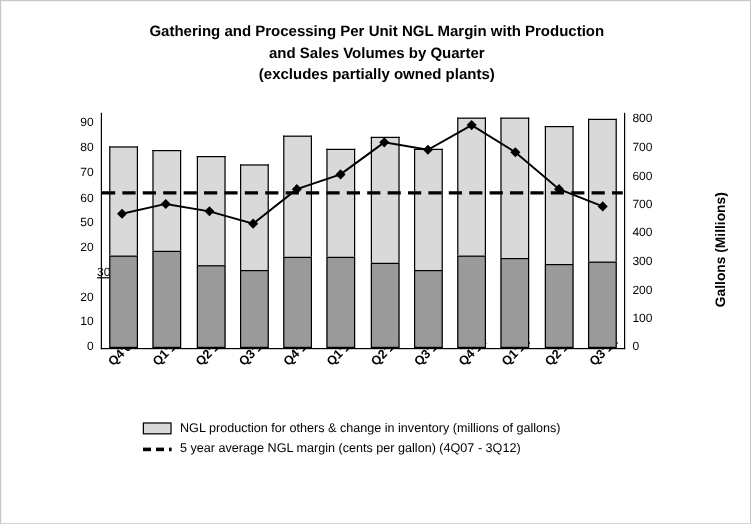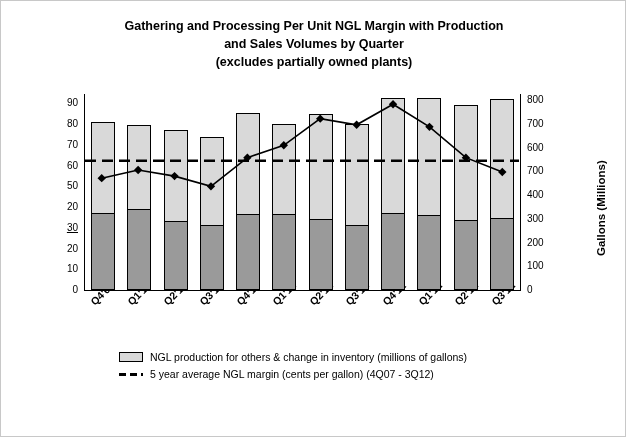--- a/index.html
+++ b/index.html
@@ -164,21 +164,21 @@
 
   <div id="ytitle-right">Gallons (Millions)</div>
 
   <div id="ylabels-left">
       <div class="ylab-left" style="left: 51px; top: 96.3684px;">90</div>
       <div class="ylab-left" style="left: 51px; top: 117.105px;">80</div>
       <div class="ylab-left" style="left: 51px; top: 137.842px;">70</div>
       <div class="ylab-left" style="left: 51px; top: 158.579px;">60</div>
       <div class="ylab-left" style="left: 51px; top: 179.316px;">50</div>
       <div class="ylab-left" style="left: 51px; top: 200.053px;">20</div>
-      <div class="ylab-left" style="left: 51px; top: 220.789px; text-decoration: underline;">30</div>
+      <div class="ylab-left" style="left: 65px; top: 220.789px; text-decoration: underline;">30</div>
       <div class="ylab-left" style="left: 51px; top: 241.526px;">20</div>
       <div class="ylab-left" style="left: 51px; top: 262.263px;">10</div>
       <div class="ylab-left" style="left: 51px; top: 283px;">0</div>
     </div>
   <div id="ylabels-right">
       <div class="ylab-right" style="left: 526px; top: 93.1205px;">800</div>
       <div class="ylab-right" style="left: 526px; top: 116.855px;">700</div>
       <div class="ylab-right" style="left: 526px; top: 140.59px;">600</div>
       <div class="ylab-right" style="left: 526px; top: 164.325px;">700</div>
       <div class="ylab-right" style="left: 526px; top: 188.06px;">400</div>

